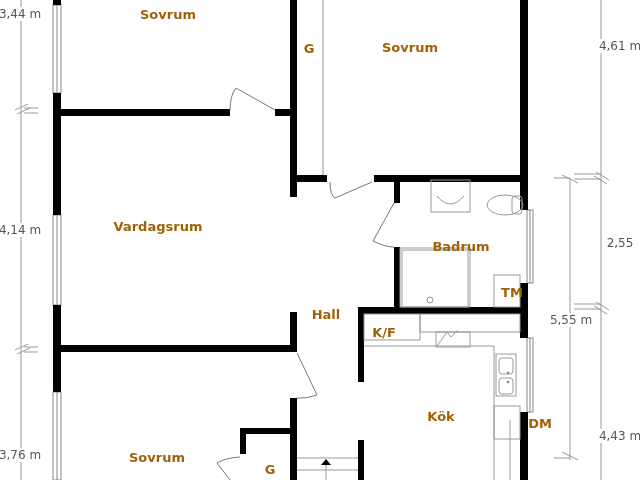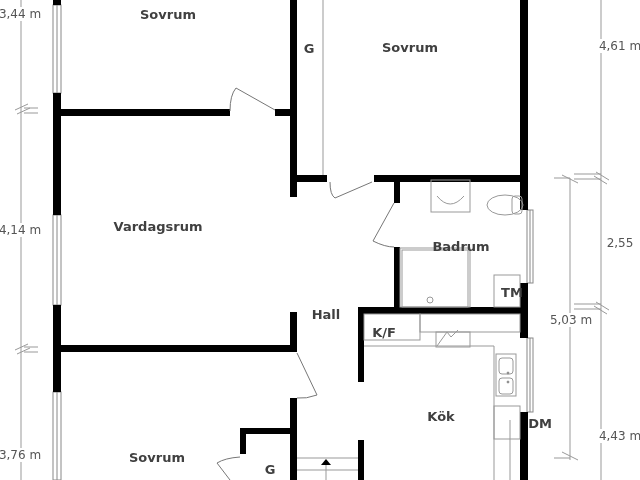--- a/index.html
+++ b/index.html
@@ -1,18 +1,18 @@
 <!DOCTYPE html>
 <html><head>
 <meta charset="utf-8">
 <style>
   html, body { margin:0; padding:0; background:#ffffff; }
   body { width:640px; height:480px; overflow:hidden; position:relative; font-family:"Liberation Sans", sans-serif; }
   #plan { position:absolute; left:0; top:0; width:640px; height:480px; }
-  .room-label { position:absolute; font-family:"DejaVu Sans", sans-serif; font-weight:bold; font-size:13px; color:#404040; white-space:nowrap; transform:translate(-50%,-50%); }
+  .room-label { position:absolute; font-family:"DejaVu Sans", sans-serif; font-weight:bold; font-size:13px; color:#a16207; white-space:nowrap; transform:translate(-50%,-50%); }
   .dim-label { position:absolute; font-family:"DejaVu Sans", sans-serif; font-size:12px; color:#555; white-space:nowrap; background:#fff; transform:translate(-50%,-50%); padding:0 1px; }
 </style>
 </head>
 <body>
 
 <svg id="plan" viewBox="0 0 640 480" xmlns="http://www.w3.org/2000/svg">
 
   <g stroke="#999" stroke-width="1" fill="none">
     <line x1="21" y1="0" x2="21" y2="480"></line>
     <line x1="15" y1="110" x2="28" y2="104"></line>
@@ -131,15 +131,15 @@
   <div class="room-label" style="left:157px;top:457px">Sovrum</div>
   <div class="room-label" style="left:270px;top:469px">G</div>
 </div>
 
 <div>
   <div class="dim-label" style="left:20px;top:14px">3,44 m</div>
   <div class="dim-label" style="left:20px;top:230px">4,14 m</div>
   <div class="dim-label" style="left:20px;top:455px">3,76 m</div>
   <div class="dim-label" style="left:620px;top:46px">4,61 m</div>
   <div class="dim-label" style="left:620px;top:243px">2,55</div>
-  <div class="dim-label" style="left:571px;top:320px">5,03 m</div>
+  <div class="dim-label" style="left:571px;top:320px">5,55 m</div>
   <div class="dim-label" style="left:620px;top:436px">4,43 m</div>
 </div>
 
 </body></html>

